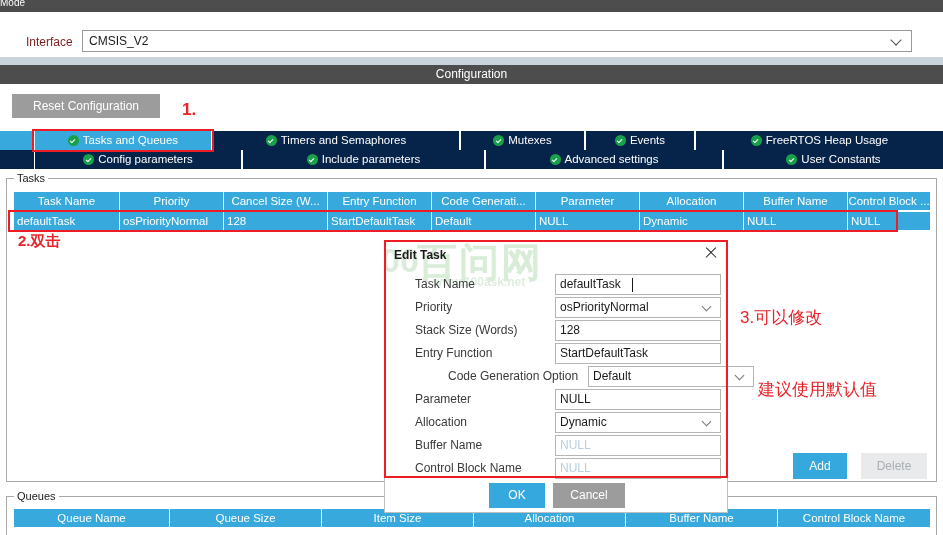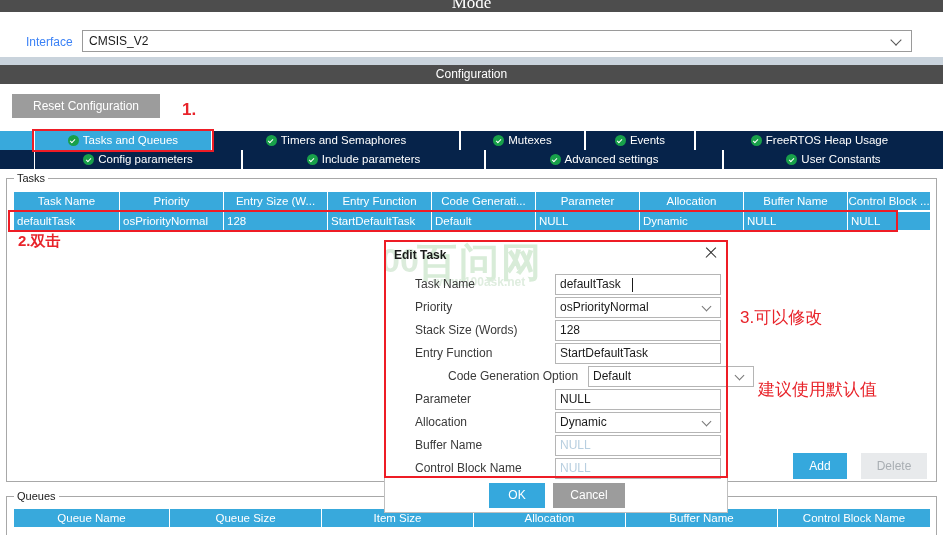--- a/index.html
+++ b/index.html
@@ -9,31 +9,31 @@
     font-family:"Liberation Sans","DejaVu Sans",sans-serif;
     font-size:12px;color:#222;
     position:relative;
   }
   #root{position:absolute;left:0;top:0;width:943px;height:535px;overflow:hidden;}
 
   
   .mode-bar{
     position:absolute;left:0;top:0;width:943px;height:12px;
     background:#4d4d4d;color:#ffffff;
-    font-size:17px;line-height:12px;text-align:center;overflow:hidden;font-family:Liberation Serif, serif;
+    font-size:10px;line-height:12px;text-align:left;overflow:hidden;
   }
   .mode-bar span{position:relative;top:-3px;}
 
   
   .iface-panel{
     position:absolute;left:0;top:12px;width:943px;height:45px;
     background:#ffffff;border-bottom:1px solid #ffffff;
   }
   .iface-label{
-    position:absolute;left:26px;top:23px;font-size:12px;color:#3b82f6;
+    position:absolute;left:26px;top:23px;font-size:12px;color:#7f1d1d;
   }
   .iface-select{
     position:absolute;left:82px;top:18px;width:830px;height:22px;
     border:1px solid #9a9a9a;background:#ffffff;box-sizing:border-box;
   }
   .iface-select .val{
     position:absolute;left:6px;top:3px;font-size:12px;color:#1a1a1a;
   }
   .chev{
     position:absolute;right:8px;top:4px;width:11px;height:11px;
@@ -241,21 +241,21 @@
   </div>
 
   <div class="redbox" style="left:32px;top:129px;width:182px;height:23px;"></div>
 
   <div class="group tasks-group"></div>
   <div class="group-title tasks-title">Tasks</div>
 
   <div class="thead" style="left:14px;top:192px;width:916px;">
     <div class="th" style="left:0px;width:106px;">Task Name</div>
     <div class="th" style="left:106px;width:104px;">Priority</div>
-    <div class="th" style="left:210px;width:104px;">Entry Size (W...</div>
+    <div class="th" style="left:210px;width:104px;">Cancel Size (W...</div>
     <div class="th" style="left:314px;width:104px;">Entry Function</div>
     <div class="th" style="left:418px;width:104px;">Code Generati...</div>
     <div class="th" style="left:522px;width:104px;">Parameter</div>
     <div class="th" style="left:626px;width:104px;">Allocation</div>
     <div class="th" style="left:730px;width:104px;">Buffer Name</div>
     <div class="th" style="left:834px;width:82px;border-right:none;">Control Block ...</div>
   </div>
 
   <div class="trow" style="left:14px;top:212px;width:916px;">
     <div class="td" style="left:0px;width:106px;">defaultTask</div>

